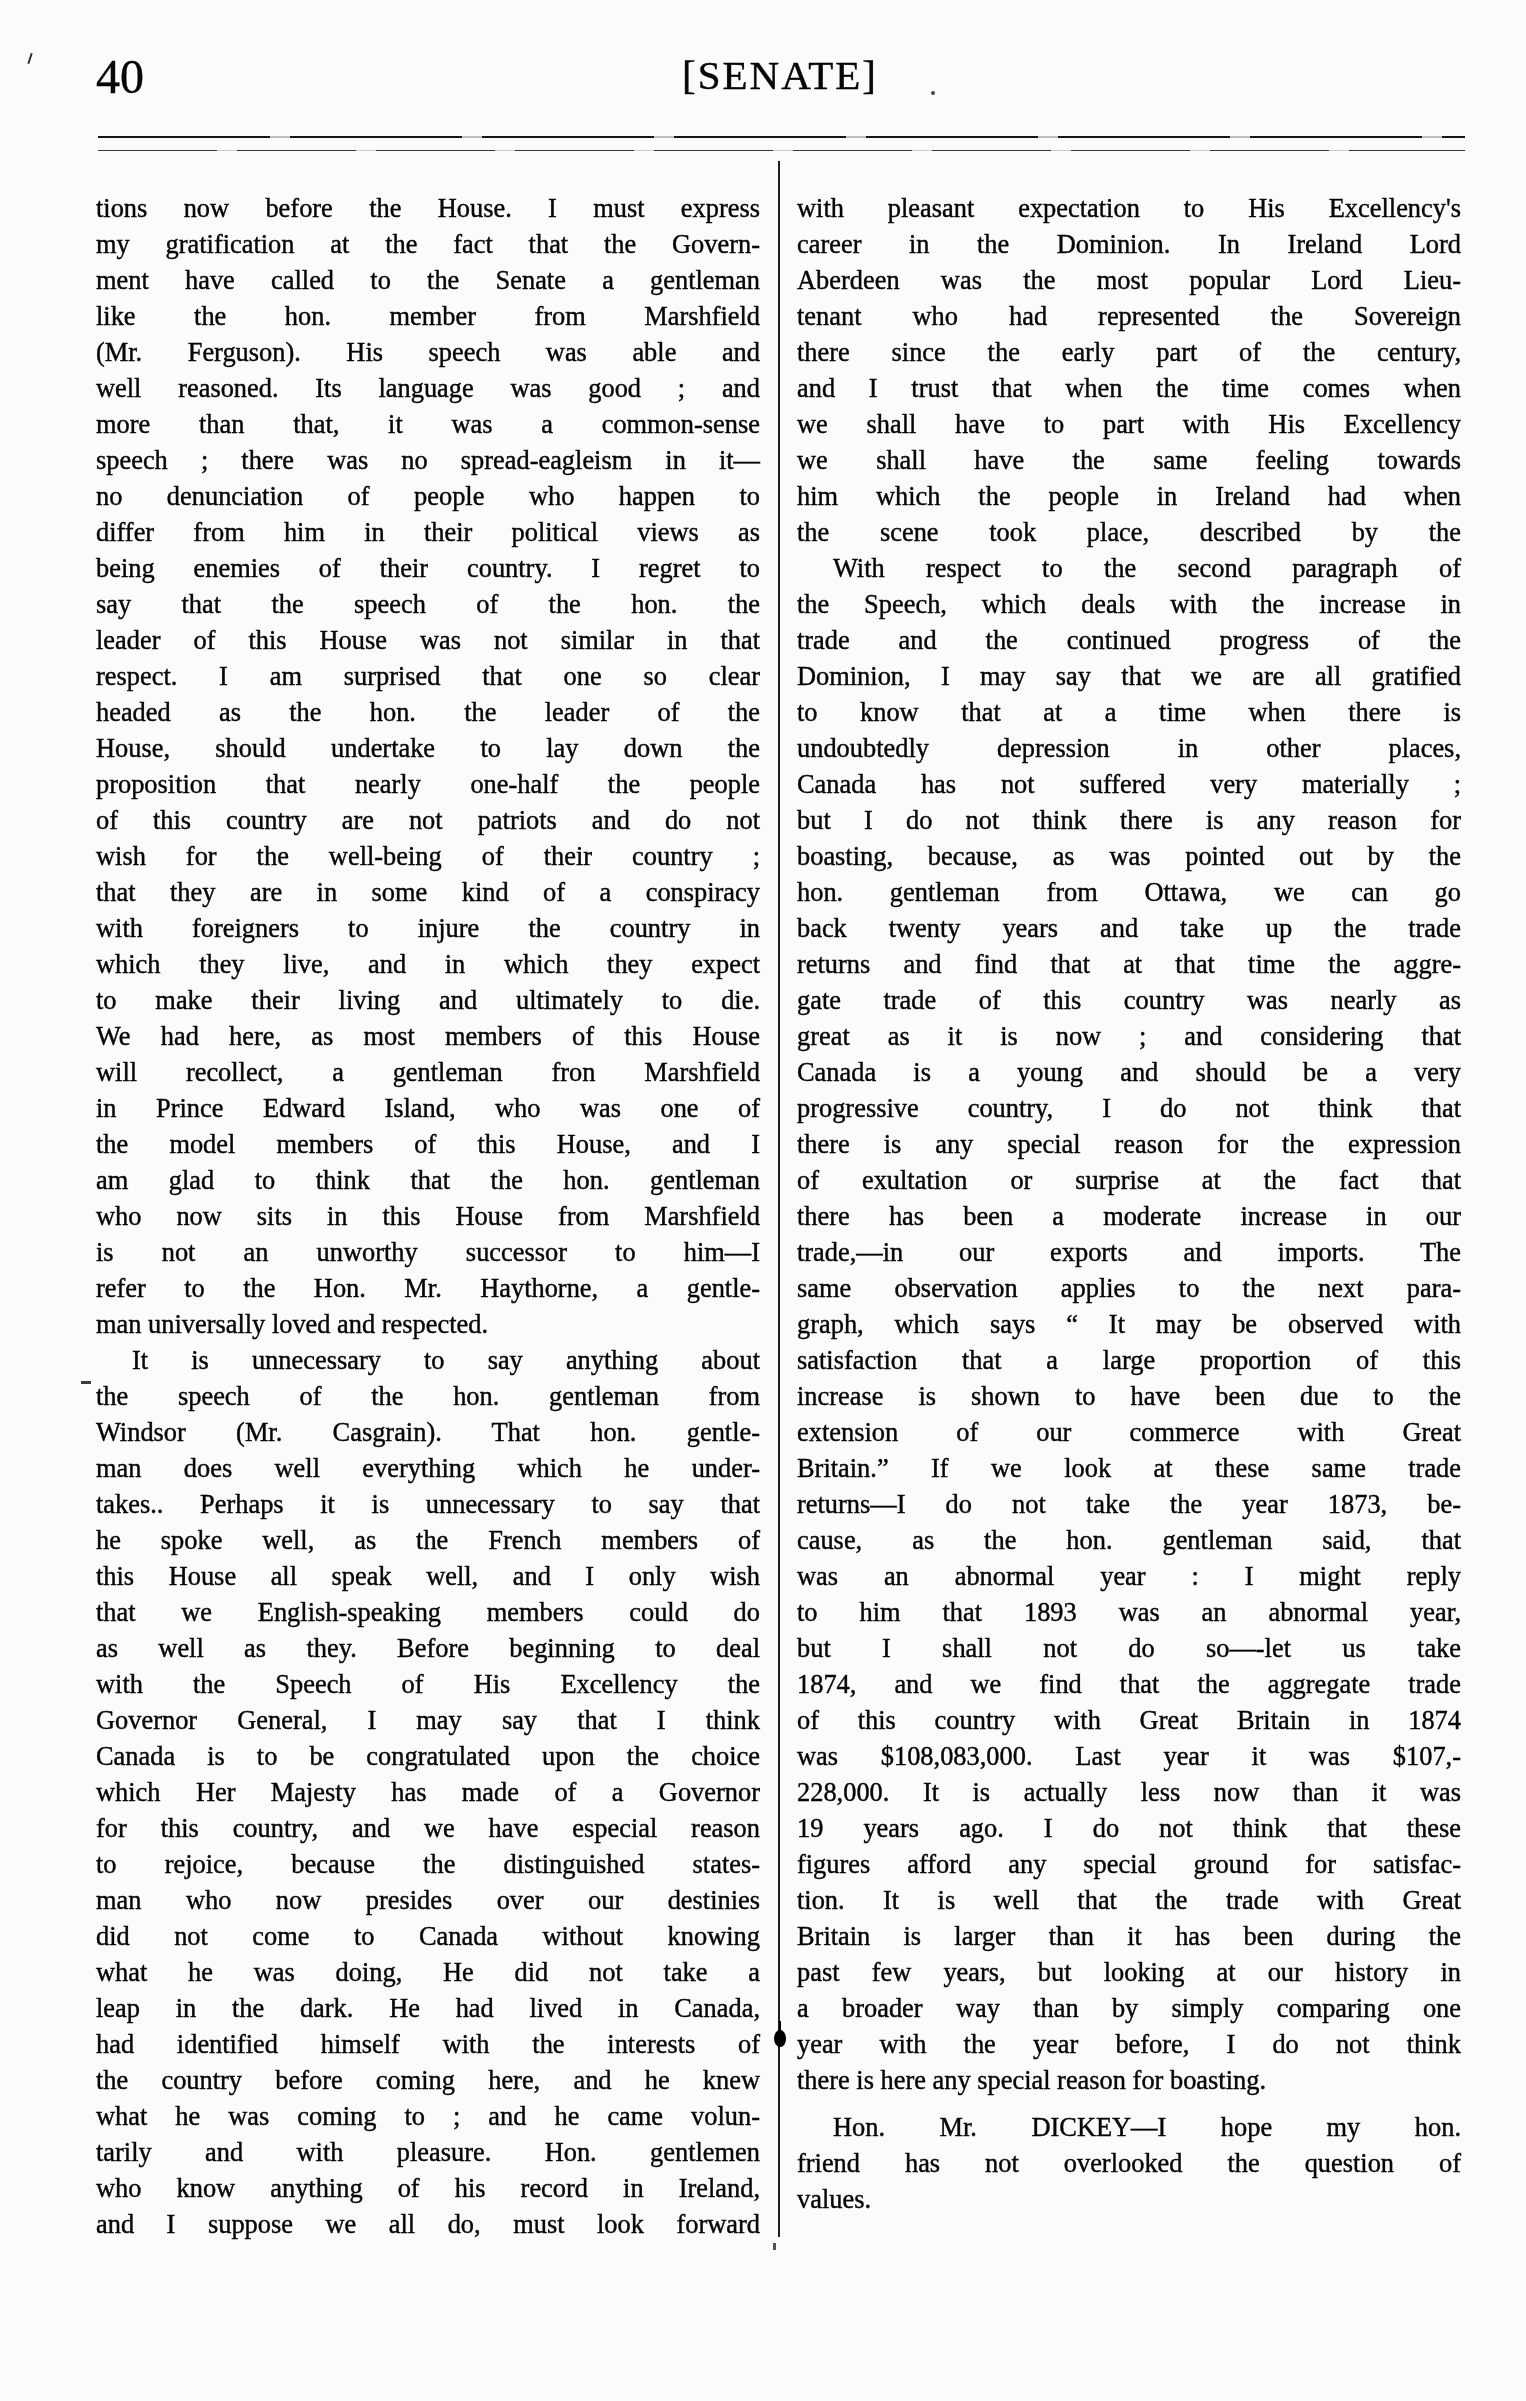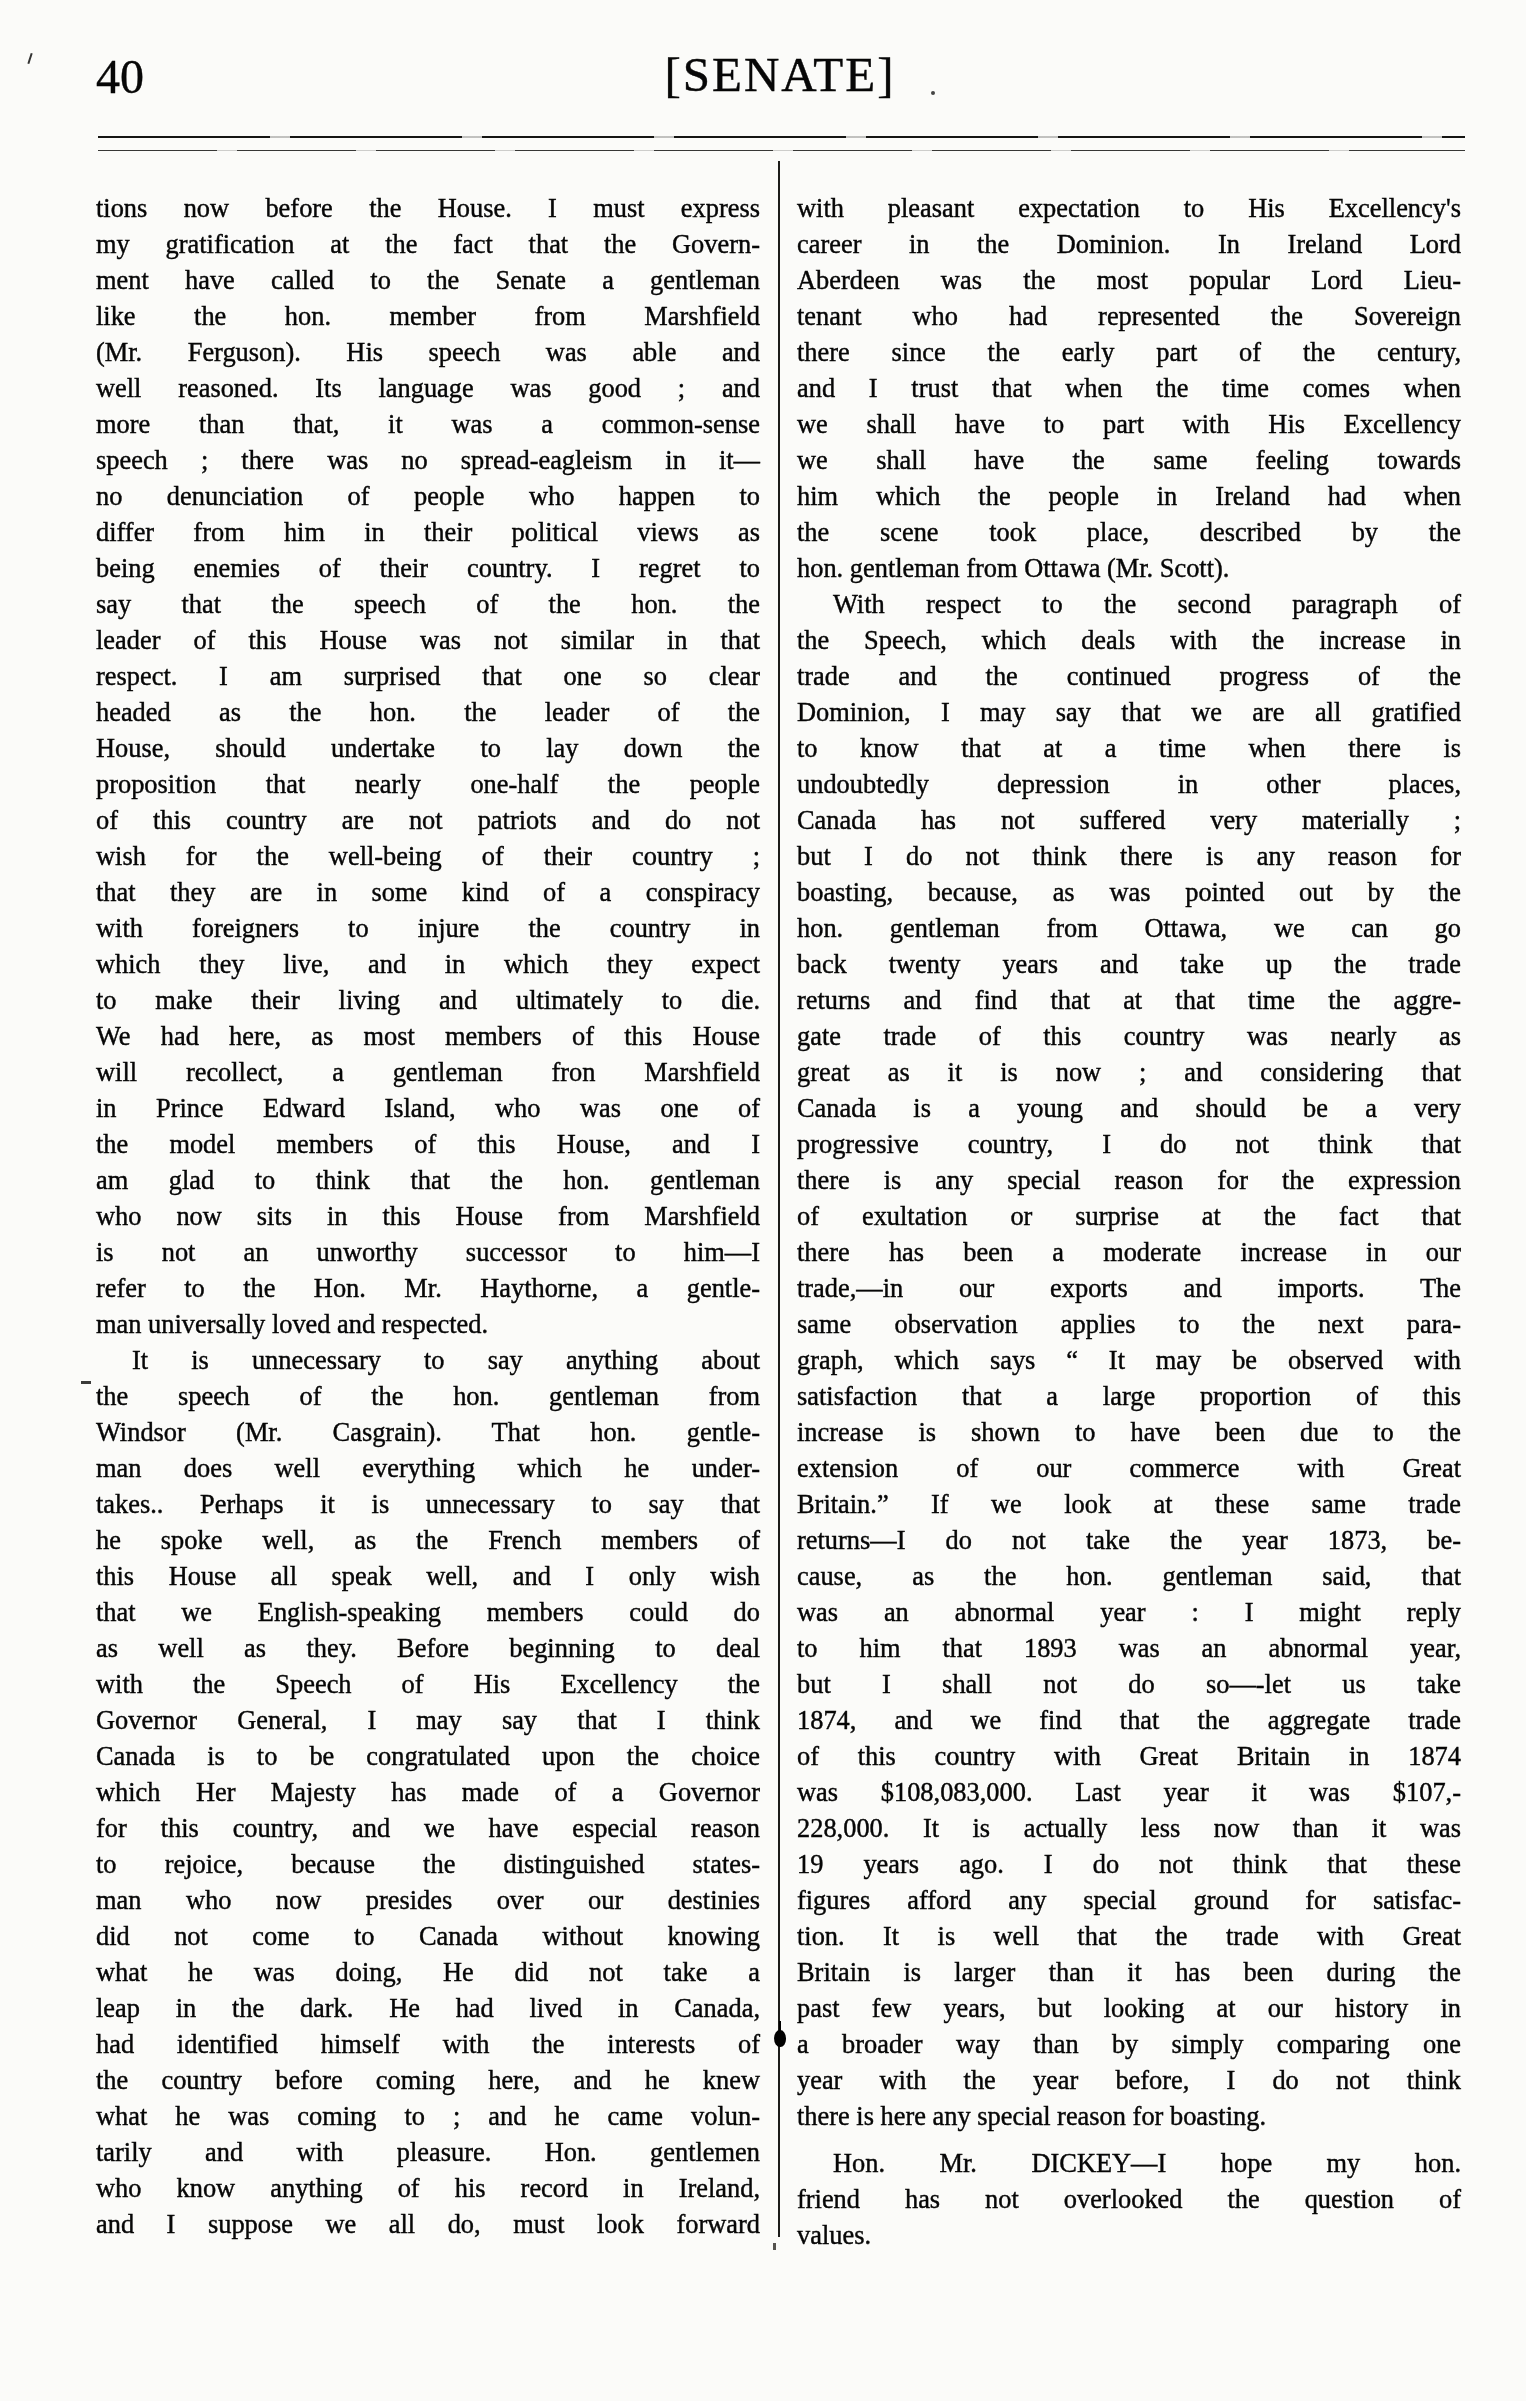--- a/index.html
+++ b/index.html
@@ -22,21 +22,21 @@
     top: 57px;
     font-size: 48px;
     line-height: 40px;
     -webkit-text-stroke: 0.4px #000;
   }
   .header-title {
     position: absolute;
     left: 780px;
     top: 54px;
     transform: translateX(-50%);
-    font-size: 49px;
+    font-size: 41px;
     line-height: 42px;
     letter-spacing: 2px;
     -webkit-text-stroke: 0.4px #000;
     white-space: nowrap;
   }
   .rule {
     position: absolute;
     left: 98px;
     width: 1367px;
   }
@@ -209,21 +209,20 @@
       <div class="line">with pleasant expectation to His Excellency's</div>
       <div class="line">career in the Dominion. In Ireland Lord</div>
       <div class="line">Aberdeen was the most popular Lord Lieu-</div>
       <div class="line">tenant who had represented the Sovereign</div>
       <div class="line">there since the early part of the century,</div>
       <div class="line">and I trust that when the time comes when</div>
       <div class="line">we shall have to part with His Excellency</div>
       <div class="line">we shall have the same feeling towards</div>
       <div class="line">him which the people in Ireland had when</div>
       <div class="line">the scene took place, described by the</div>
-      <div class="line end">hon. gentleman from Ottawa (Mr. Scott).</div>
       <div class="line indent">With respect to the second paragraph of</div>
       <div class="line">the Speech, which deals with the increase in</div>
       <div class="line">trade and the continued progress of the</div>
       <div class="line">Dominion, I may say that we are all gratified</div>
       <div class="line">to know that at a time when there is</div>
       <div class="line">undoubtedly depression in other places,</div>
       <div class="line">Canada has not suffered very materially ;</div>
       <div class="line">but I do not think there is any reason for</div>
       <div class="line">boasting, because, as was pointed out by the</div>
       <div class="line">hon. gentleman from Ottawa, we can go</div>

